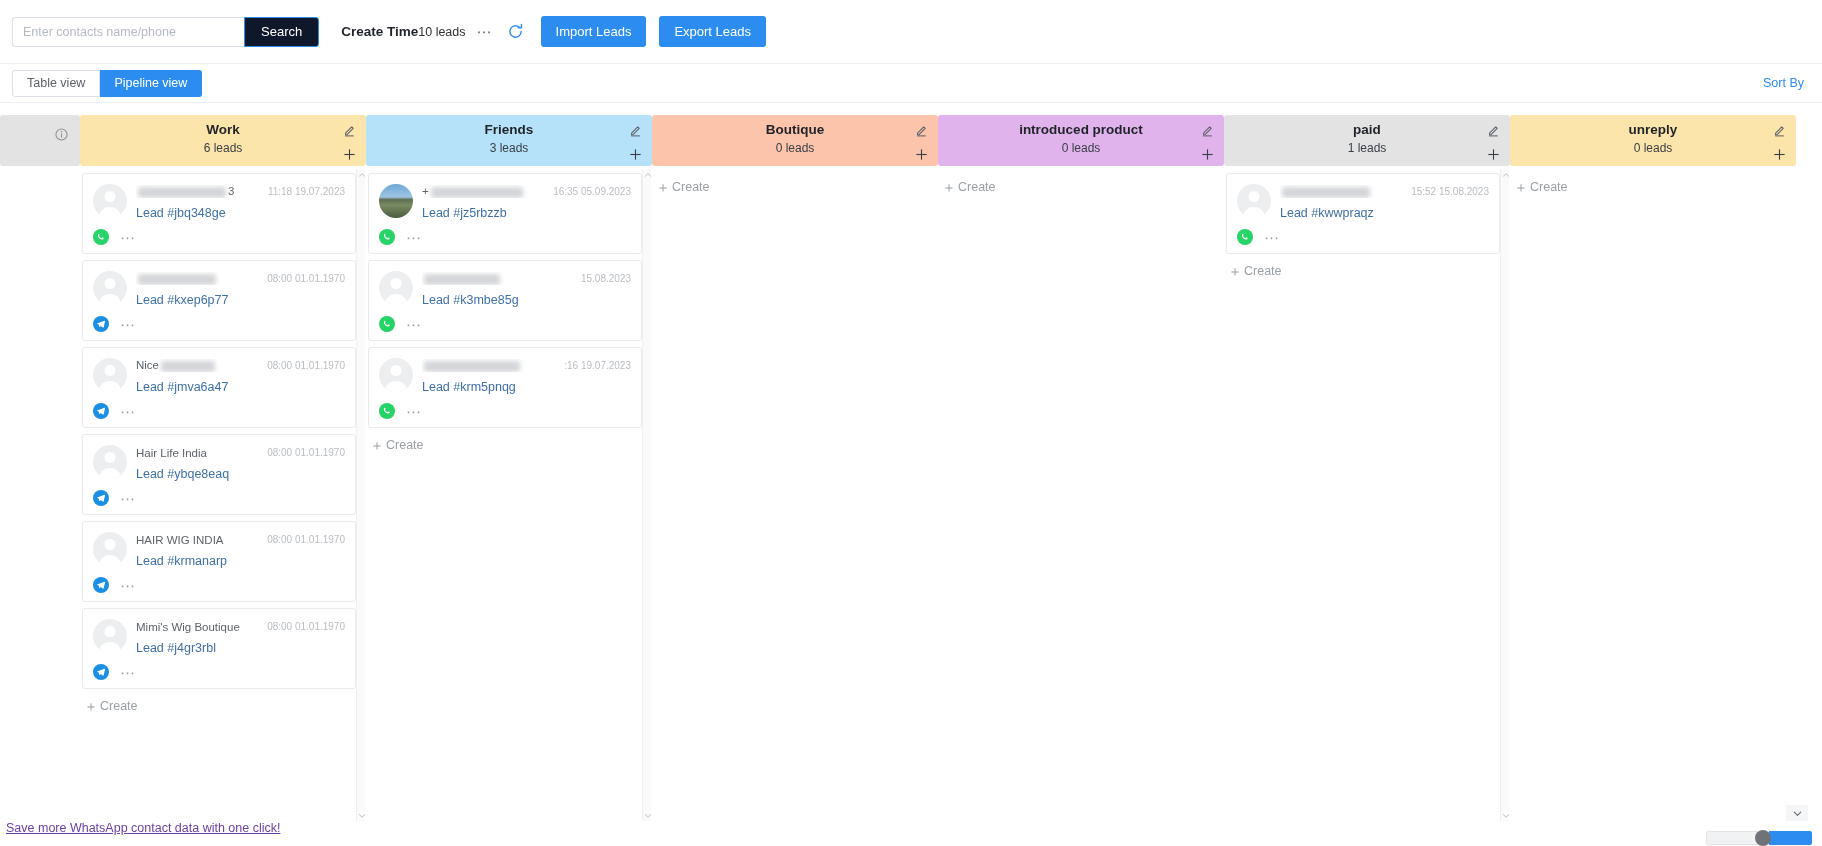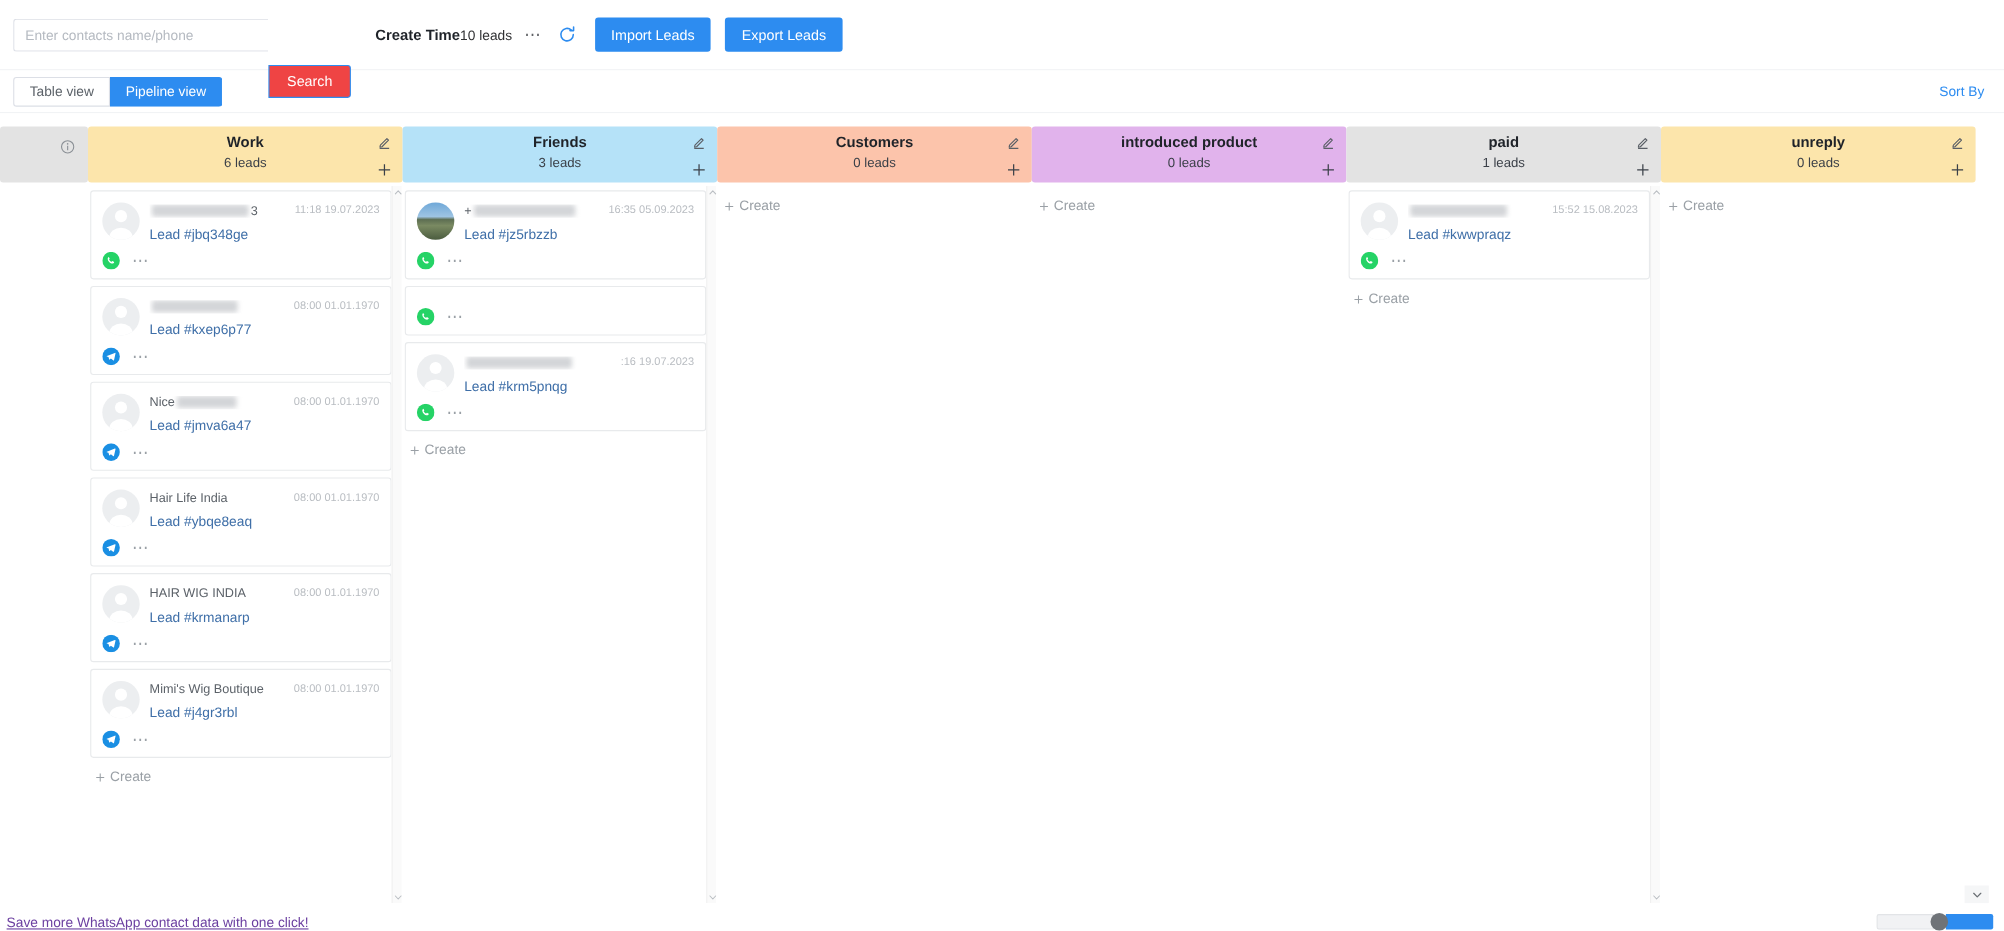--- a/index.html
+++ b/index.html
@@ -31,30 +31,29 @@
     padding: 0 10px;
     font-size: 12.5px;
     color: #303133;
     outline: none;
     font-family: "Liberation Sans", sans-serif;
     background: #fff;
   }
   .search-input::placeholder { color: #b5bac1; }
   .search-btn {
     height: 30px;
-    background: #ef4444;
+    background: #0f172a;
     color: #fff;
     border: 1px solid #2d8cf0;
     border-radius: 0 3px 3px 0;
     font-size: 13px;
     padding: 0 16px;
     cursor: pointer;
     font-family: "Liberation Sans", sans-serif;
     white-space: nowrap;
-    margin-top: 42px;
   }
   .create-time-label {
     margin-left: 22px;
     font-size: 13.5px;
     color: #1f2329;
     font-weight: 600;
     white-space: nowrap;
   }
   .date-range {
     margin-left: 16px;
@@ -326,21 +325,21 @@
     gap: 2px;
     white-space: nowrap;
   }
   .create-link .plus-g { font-size: 14px; line-height: 14px; }
   .col-body.empty .create-link { padding-top: 7px; padding-left: 2px; }
 
   
   .footer {
     height: 25px;
     display: flex;
-    align-items: flex-end;
+    align-items: flex-start;
     padding-left: 6px;
     background: #fff;
   }
   .footer-link {
     font-size: 12.5px;
     color: #6b3fa0;
     text-decoration: underline;
     cursor: pointer;
     white-space: nowrap;
   }
@@ -602,20 +601,33 @@
               </div>
               <div class="card-actions">
                 <span class="ic"><svg viewBox="0 0 16 16" width="16" height="16">
                     <circle cx="8" cy="8" r="8" fill="#25D366"></circle>
                     <path d="M5.2 4.6c.2-.1.5-.1.7.1l.7 1c.1.2.1.4 0 .6l-.4.5c-.1.1-.1.2 0 .4.4.7 1 1.3 1.8 1.7.2.1.3.1.4 0l.5-.4c.2-.2.4-.2.6-.1l1 .6c.2.1.3.4.2.6-.2.6-.8 1-1.5 1-2 0-4.3-2.4-4.3-4.4 0-.7.3-1.3.9-1.6z" fill="#fff"></path>
                   </svg></span>
                 <span class="ellipsis">⋯</span>
               </div>
             </div>
             <div class="card">
+              <div class="card-top">
+                <div class="avatar">
+                  <span class="ph-head"></span>
+                  <span class="ph-body"></span>
+                </div>
+                <div class="card-info">
+                  <div class="card-row1">
+                    <span class="cname"><span></span><span class="blur" style="width:76px"></span><span></span></span>
+                    <span class="ctime">15.08.2023</span>
+                  </div>
+                  <div class="lead-id">Lead #k3mbe85g</div>
+                </div>
+              </div>
               <div class="card-actions">
                 <span class="ic"><svg viewBox="0 0 16 16" width="16" height="16">
                     <circle cx="8" cy="8" r="8" fill="#25D366"></circle>
                     <path d="M5.2 4.6c.2-.1.5-.1.7.1l.7 1c.1.2.1.4 0 .6l-.4.5c-.1.1-.1.2 0 .4.4.7 1 1.3 1.8 1.7.2.1.3.1.4 0l.5-.4c.2-.2.4-.2.6-.1l1 .6c.2.1.3.4.2.6-.2.6-.8 1-1.5 1-2 0-4.3-2.4-4.3-4.4 0-.7.3-1.3.9-1.6z" fill="#fff"></path>
                   </svg></span>
                 <span class="ellipsis">⋯</span>
               </div>
             </div>
             <div class="card">
               <div class="card-top">
@@ -653,21 +665,21 @@
             <span class="sb-arrow down">
               <svg viewBox="0 0 9 7" width="8" height="6">
                 <polyline points="1.5,1.8 4.5,5 7.5,1.8" fill="none" stroke="#b9bdc2" stroke-width="1.1" stroke-linecap="round" stroke-linejoin="round"></polyline>
               </svg>
             </span>
           </div>
         </div>
       </div>
       <div class="col">
         <div class="col-head" style="background:#fcc4ab">
-          <div class="col-title">Customers</div>
+          <div class="col-title">Boutique</div>
           <div class="col-count">0 leads</div>
           <span class="col-edit"><svg viewBox="0 0 14 14" width="13" height="13">
               <path d="M3 9.6L9.4 3.2l1.6 1.6L4.6 11.2 2.6 11.6z" fill="none" stroke="#5a5f66" stroke-width="1.1" stroke-linejoin="round"></path>
               <line x1="2.3" y1="12.8" x2="11.6" y2="12.8" stroke="#5a5f66" stroke-width="1.1"></line>
             </svg></span>
           <span class="col-add"><svg viewBox="0 0 16 16" width="15" height="15">
               <line x1="8" y1="2.5" x2="8" y2="13.5" stroke="#3b4048" stroke-width="1.2"></line>
               <line x1="2.5" y1="8" x2="13.5" y2="8" stroke="#3b4048" stroke-width="1.2"></line>
             </svg></span>
         </div>

